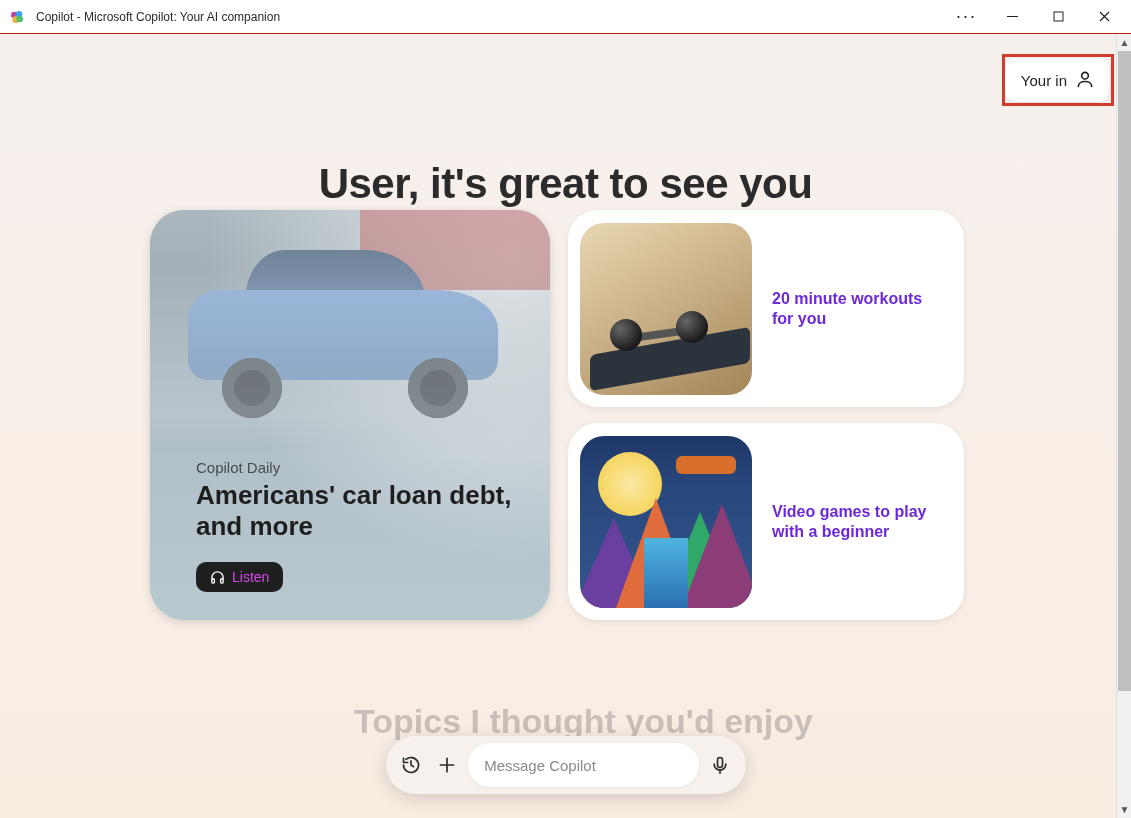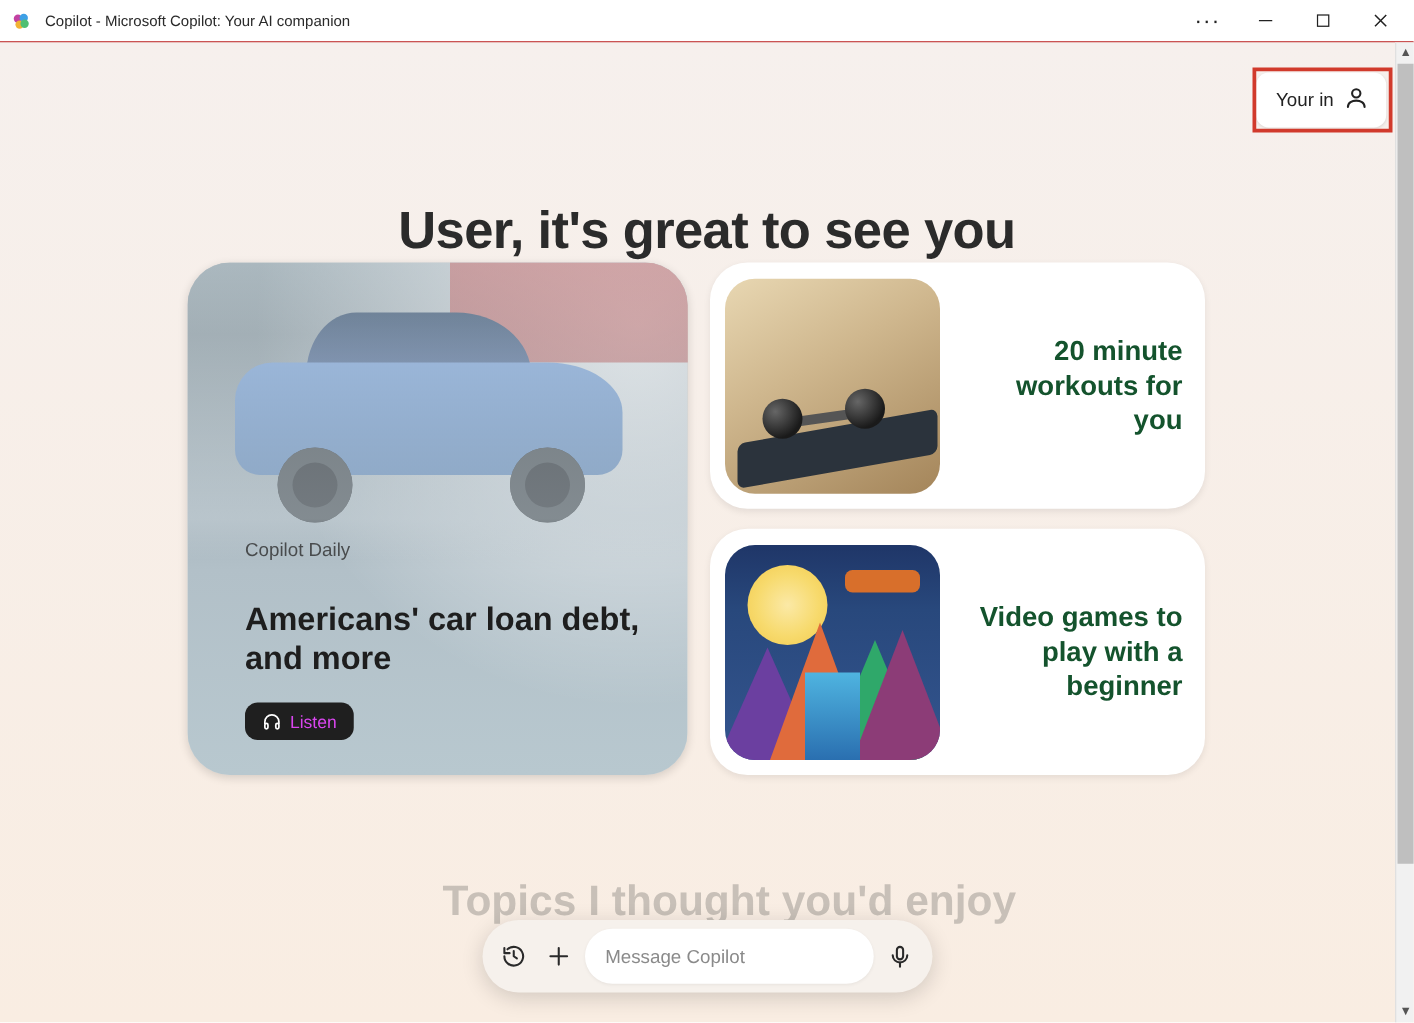--- a/index.html
+++ b/index.html
@@ -145,21 +145,21 @@
   .hero-haze {
     position:absolute; inset:0;
     background: linear-gradient(180deg, rgba(200,210,216,.35) 0%, rgba(200,210,216,.5) 50%, rgba(40,40,40,0) 58%, rgba(0,0,0,0) 100%),
                 linear-gradient(0deg, rgba(50,60,70,.0) 50%, rgba(50,60,70,0) 100%);
   }
   .hero-overlay {
     position:absolute; left:16px; right:0; bottom:0;
     padding: 0 30px 28px 30px;
   }
   .hero-kicker { font-size: 15px; color:#2f2f2f; font-weight:500; opacity:.8;}
-  .hero-headline { font-size: 26px; font-weight:600; color:#1e1e1e; line-height:1.2; margin-top:31px;}
+  .hero-headline { font-size: 26px; font-weight:600; color:#1e1e1e; line-height:1.2; margin-top:4px;}
   .listen-chip {
     margin-top: 20px;
     display:inline-flex; align-items:center;
     gap:7px;
     background:#1f1f1f;
     color:#d946ef;
     font-size:14px;
     padding: 7px 14px;
     border-radius: 10px;
     font-weight:500;
@@ -177,21 +177,21 @@
     gap: 20px;
     padding: 12px 18px 12px 12px;
     box-shadow: 0 2px 6px rgba(0,0,0,.08);
   }
   .side-thumb {
     width: 172px; height: 172px;
     border-radius: 24px;
     flex: 0 0 auto;
     position:relative; overflow:hidden;
   }
-  .side-title { font-size: 22px; font-weight:600; color:#14532d; line-height:1.25;text-align:right; }
+  .side-title { font-size: 16px; font-weight:600; color:#6d28d9; line-height:1.25; }
 
   
   .thumb-dumbbell {
     background: linear-gradient(150deg,#e8d7b2 0%, #cfb78e 40%, #a4855a 100%);
   }
   .mat {
     position:absolute; left:10px; top:118px; width:160px; height:36px;
     background:#2b333c; transform: skewY(-10deg); border-radius:6px;
   }
   .db-bar {

